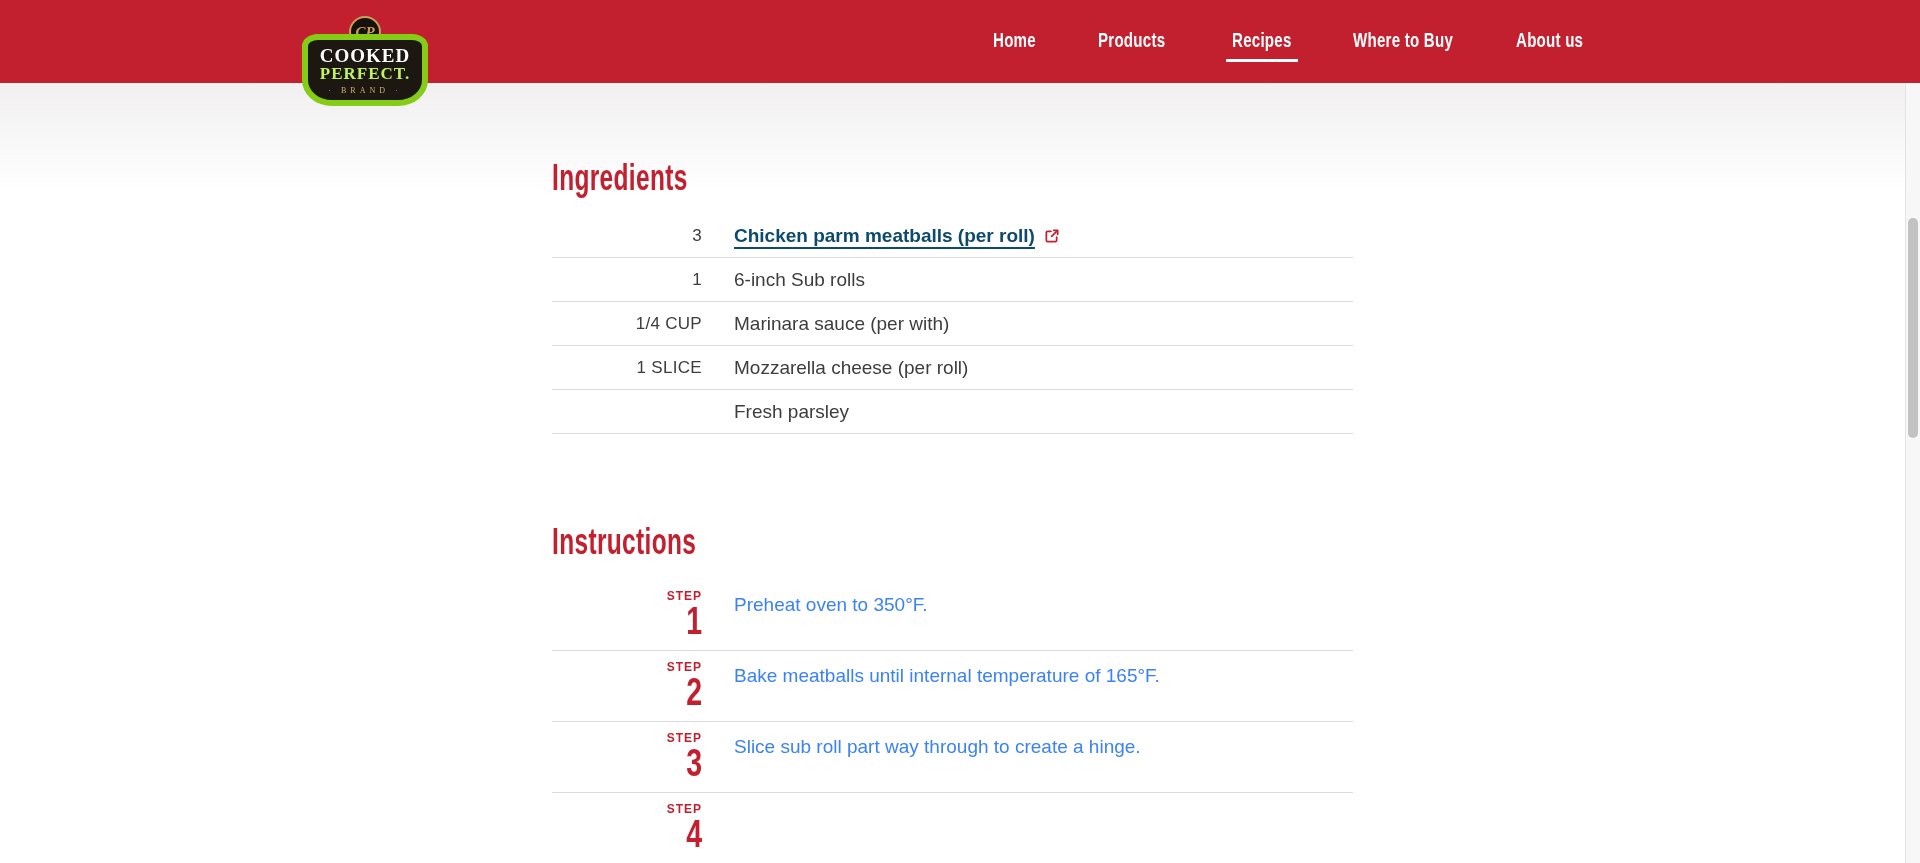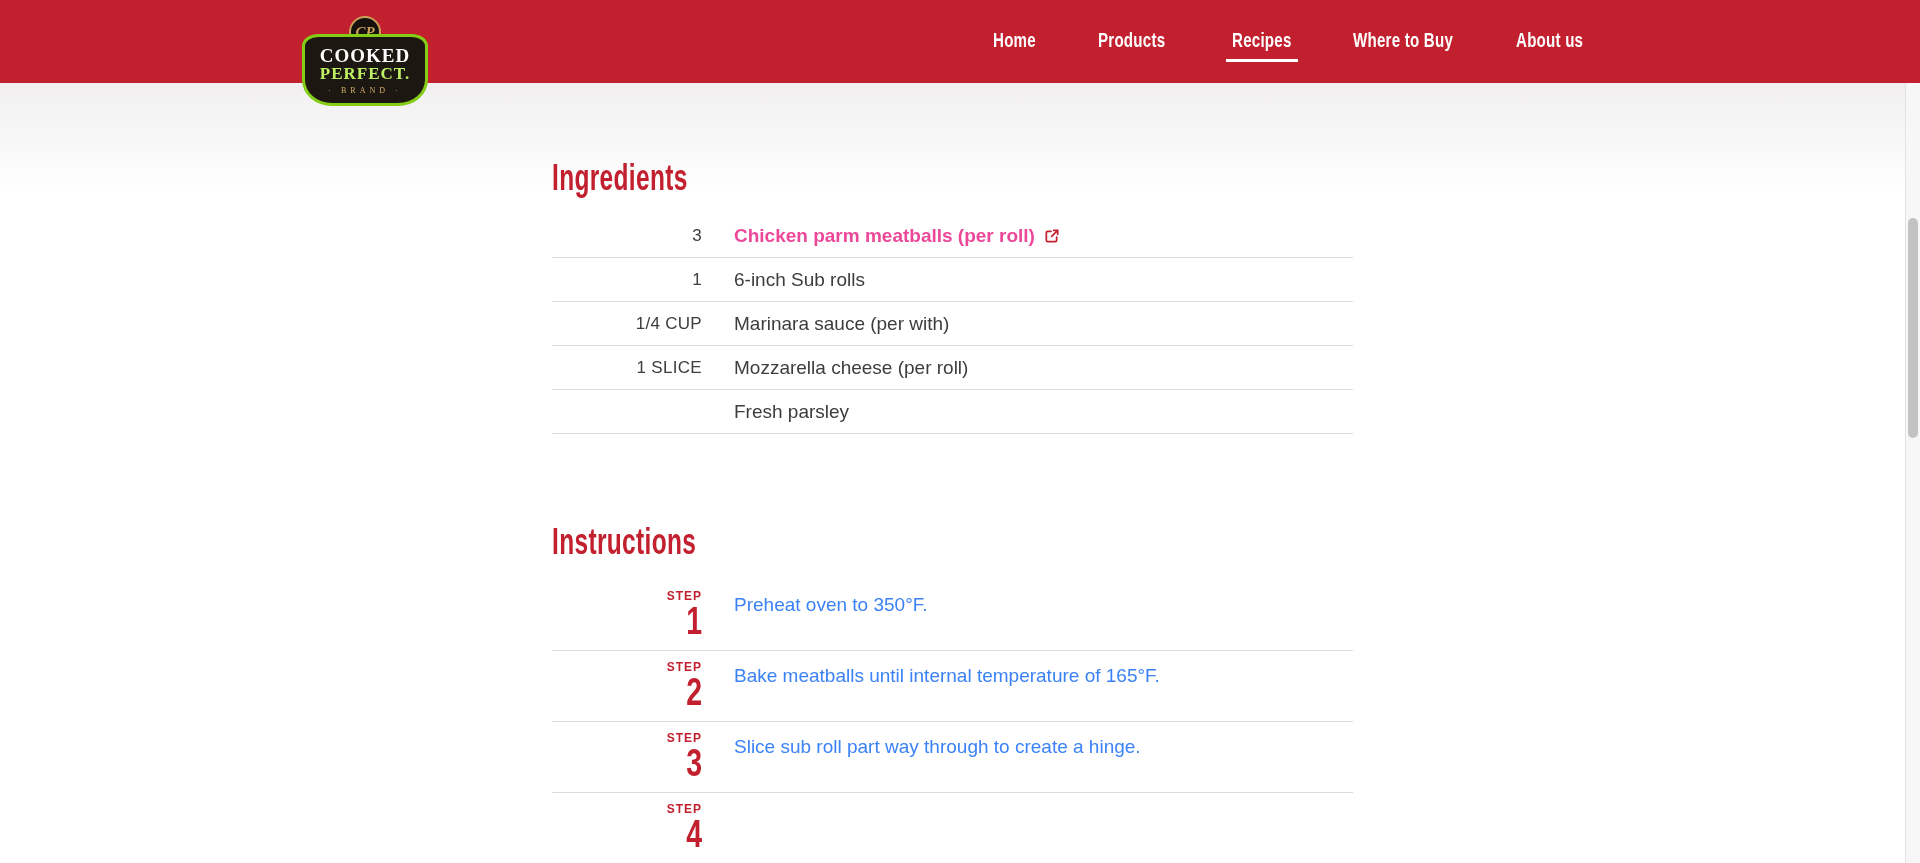--- a/index.html
+++ b/index.html
@@ -19,21 +19,21 @@
     background:#ffffff; z-index:6; }
 
   
   .logo { position:absolute; left:302px; top:8px; width:132px; height:98px; z-index:10; cursor:pointer;padding-left:48px; }
   .logo-circle { position:absolute; left:47px; top:8px; width:32px; height:32px;
     border-radius:50%; background:#17110d; border:2px solid #c9a158;
     display:flex; align-items:center; justify-content:center; }
   .logo-monogram { color:#c9a158; font-family:"Liberation Serif", serif;
     font-style:italic; font-weight:bold; font-size:15px; line-height:15px; }
   .logo-shield { position:absolute; left:0; top:26px; width:126px; height:72px;
-    background:#1d1712; border:3px solid #84cc16;
+    background:#1d1712; border:6px solid #84cc16;
     border-radius:16px 16px 30px 30px / 12px 12px 26px 26px;
     display:flex; flex-direction:column; align-items:center; justify-content:center;
     padding-top:2px; }
   .logo-top { color:#ffffff; font-family:"Liberation Serif", serif; font-weight:bold;
     font-size:19px; line-height:19px; letter-spacing:1px; }
   .logo-bottom { color:#bef264; font-family:"Liberation Serif", serif; font-weight:bold;
     font-size:17px; line-height:18px; letter-spacing:1px; }
   .logo-brand { color:#d4af6a; font-size:8px; line-height:12px; letter-spacing:4px;
     margin-top:2px; font-family:"Liberation Serif", serif; }
 
@@ -47,22 +47,22 @@
   .title-instructions { margin-top:88px; }
 
   
   .ing-table { margin-top:16px; }
   .ing-row { display:flex; align-items:center; height:44px;
     border-bottom:1px solid #dcdcdc; }
   .ing-qty { width:150px; text-align:right; color:#3d3d3d; font-size:17px;
     letter-spacing:.3px; flex:none; }
   .ing-item { margin-left:32px; color:#3d3d3d; font-size:19px; white-space:nowrap;
     display:flex; align-items:center; }
-  .link-style { color:#ec4899; font-weight:bold; cursor:pointer;
-    text-decoration-thickness:2px; text-underline-offset:5px; }
+  .link-style { color:#0c4a6e; font-weight:bold; cursor:pointer;
+    text-decoration:underline; text-decoration-thickness:2px; text-underline-offset:5px; }
   .ext-icon { display:inline-flex; margin-left:9px; cursor:pointer; }
   .ext-icon svg { width:16px; height:16px; stroke:#c3202f; stroke-width:2.6;
     fill:none; stroke-linecap:round; stroke-linejoin:round; }
 
   
   .steps { margin-top:18px; }
   .step-row { display:flex; align-items:flex-start; min-height:71px; padding:10px 0;
     border-bottom:1px solid #dcdcdc; }
   .step-row:last-child { border-bottom:none; }
   .step-col { width:150px; flex:none; text-align:right; }

